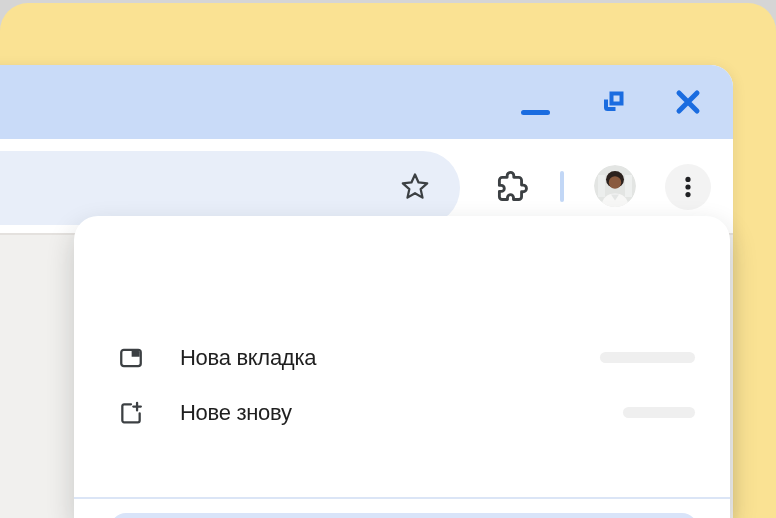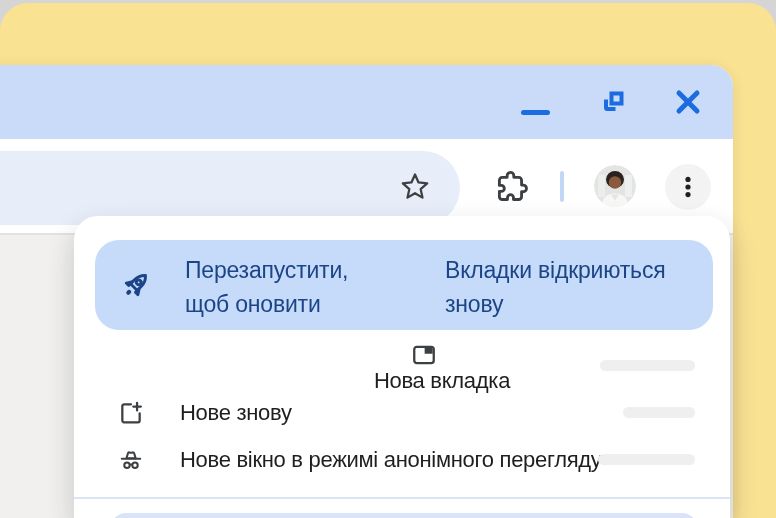--- a/index.html
+++ b/index.html
@@ -99,43 +99,22 @@
           <circle cx="12" cy="19" r="2.4" fill="#202124"></circle>
         </svg>
       </div>
     </div>
 
     <div class="pagearea"></div>
   </div>
 
   <div class="menu">
 
-    <div class="banner">
-      <div class="banner-icon">
-        <svg width="38" height="38" viewBox="0 0 24 24">
-          <g transform="rotate(45 12 12)" stroke="#1c4587" fill="none" stroke-width="1.8" stroke-linejoin="round">
-            <path d="M12 2.6c1.9 1.7 3 4.1 3 6.9V13H9V9.5c0-2.8 1.1-5.2 3-6.9z"></path>
-            <circle cx="12" cy="8.7" r="1.5"></circle>
-            <path d="M9 11.2 6.8 14.6H9z" fill="#1c4587"></path>
-            <path d="M15 11.2l2.2 3.4H15z" fill="#1c4587"></path>
-            <ellipse cx="12" cy="17.6" rx="1.4" ry="1.7" fill="#1c4587" stroke="none"></ellipse>
-          </g>
-        </svg>
-      </div>
-      <div class="banner-col c1">
-        <div>Перезапустити,</div>
-        <div>щоб оновити</div>
-      </div>
-      <div class="banner-col c2">
-        <div>Вкладки відкриються</div>
-        <div>знову</div>
-      </div>
-    </div>
 
-    <div class="menu-row" style="top:126px;flex-direction:column;">
+    <div class="menu-row" style="top:118px;">
       <span class="mi">
         <svg width="26" height="26" viewBox="0 0 24 24">
           <rect x="3" y="4.5" width="18" height="15" rx="2.4" fill="none" stroke="#3c4043" stroke-width="2.1"></rect>
           <path d="M12.6 5.6h6.2a1.2 1.2 0 0 1 1.2 1.2v4h-7.4z" fill="#3c4043"></path>
         </svg>
       </span>
       <span class="lbl">Нова вкладка</span>
       <span class="shortcut" style="width:95px;"></span>
     </div>
 
@@ -143,30 +122,17 @@
       <span class="mi">
         <svg width="26" height="26" viewBox="0 0 24 24">
           <path d="M20 12.3V19a1.6 1.6 0 0 1-1.6 1.6H5.6A1.6 1.6 0 0 1 4 19V5.6A1.6 1.6 0 0 1 5.6 4H12" fill="none" stroke="#3c4043" stroke-width="2.1" stroke-linecap="round"></path>
           <path d="M17.6 2.6v7 M14.1 6.1h7" stroke="#3c4043" stroke-width="2.1" stroke-linecap="round"></path>
         </svg>
       </span>
       <span class="lbl">Нове знову</span>
       <span class="shortcut" style="width:72px;"></span>
     </div>
 
-    <div class="menu-row" style="top:220px;">
-      <span class="mi">
-        <svg width="26" height="26" viewBox="0 0 24 24">
-          <path d="M3.5 10.8h17" stroke="#3c4043" stroke-width="1.9" stroke-linecap="round" fill="none"></path>
-          <path d="M7.8 10.4 9.2 5.8c.2-.6.8-1 1.4-.8.9.3 2 .3 2.9 0 .6-.2 1.2.2 1.4.8l1.4 4.6z" fill="none" stroke="#3c4043" stroke-width="1.9" stroke-linejoin="round"></path>
-          <circle cx="8.3" cy="16.8" r="2.5" fill="none" stroke="#3c4043" stroke-width="1.9"></circle>
-          <circle cx="15.7" cy="16.8" r="2.5" fill="none" stroke="#3c4043" stroke-width="1.9"></circle>
-          <path d="M10.9 16.4c.7-.5 1.5-.5 2.2 0" fill="none" stroke="#3c4043" stroke-width="1.7" stroke-linecap="round"></path>
-        </svg>
-      </span>
-      <span class="lbl">Нове вікно в режимі анонімного перегляду</span>
-      <span class="shortcut" style="width:97px;"></span>
-    </div>
 
     <div class="mdivider"></div>
     <div class="sliver"></div>
   </div>
 </div>
 
 </body></html>

